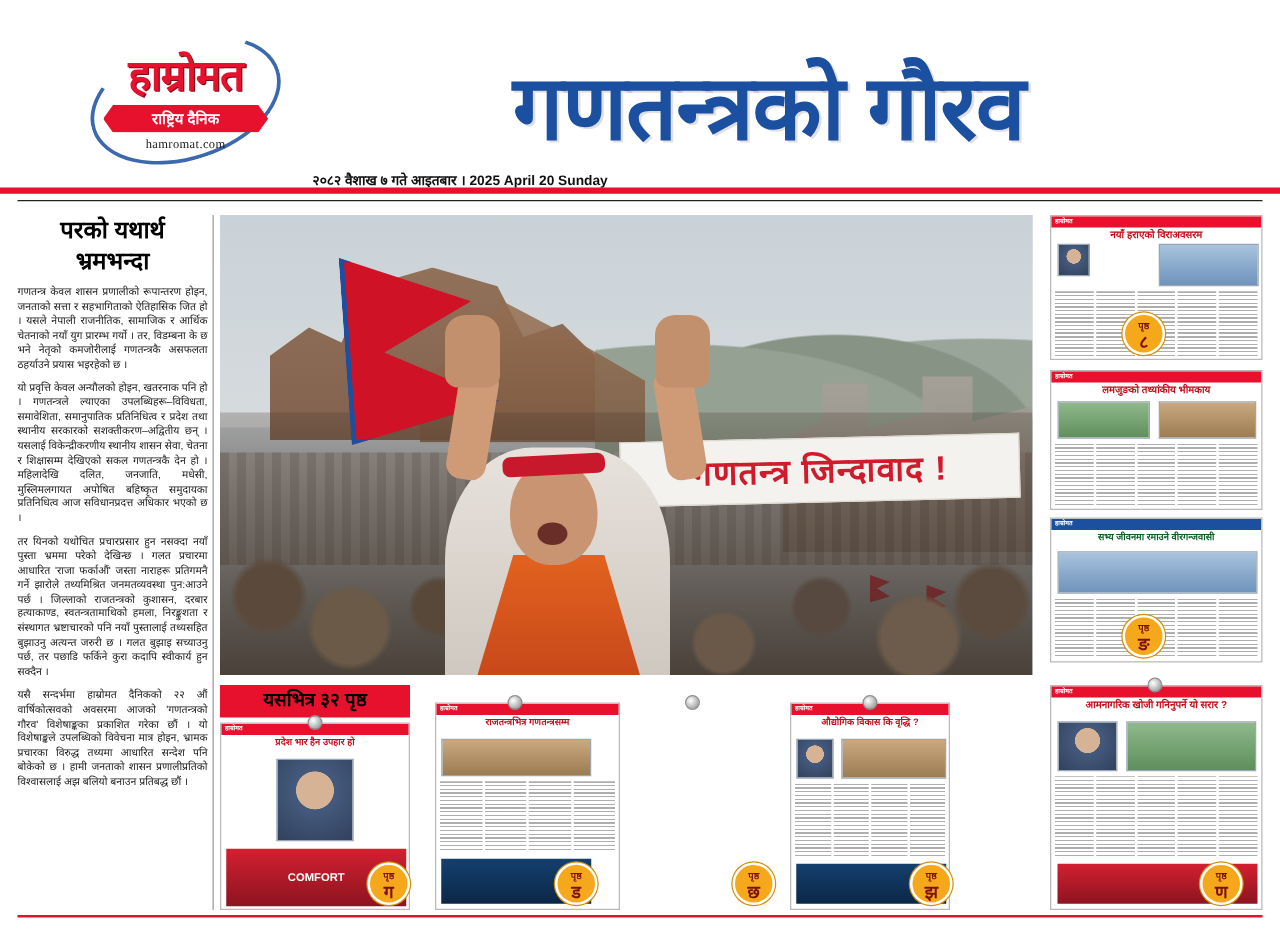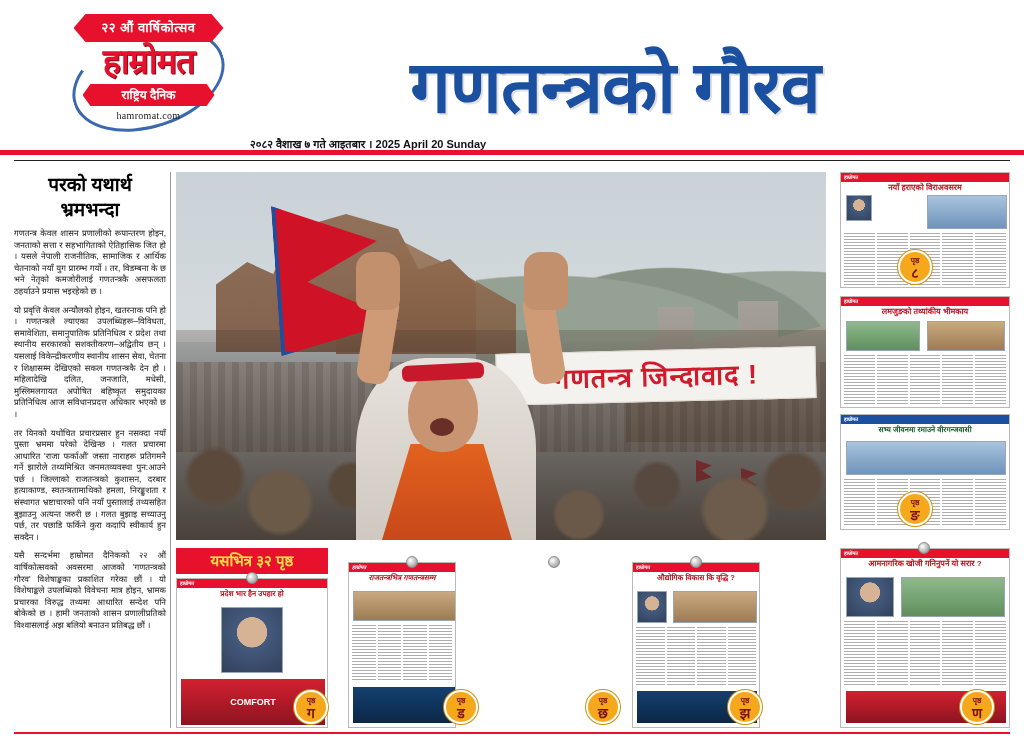--- a/index.html
+++ b/index.html
@@ -288,21 +288,21 @@
 
   
   .strip-title {
     position: absolute;
     left: 176px; top: 548px;
     width: 152px; height: 26px;
     background: #e8112d;
   }
   .strip-title span {
     display: block;
-    color: #fde047;
+    color: #000000;
     font-size: 15px;
     font-weight: bold;
     line-height: 26px;
     text-align: center;
   }
 
   
   .thumb {
     position: absolute;
     background: #ffffff;
@@ -382,23 +382,20 @@
 </style>
 </head>
 <body>
 
 <div id="page">
 
   <div class="masthead">
 
     <div class="logo-block">
       <div class="logo-swoosh"></div>
-      <div class="logo-ribbon-top">
-        <span>२२ औं वार्षिकोत्सव</span>
-      </div>
       <div class="logo-name">हाम्रोमत</div>
       <div class="logo-sub">राष्ट्रिय दैनिक</div>
       <div class="logo-url">hamromat.com</div>
     </div>
 
     <div class="main-head">गणतन्त्रको गौरव</div>
     <div class="date-line">२०८२ वैशाख ७ गते आइतबार ।  2025 April 20 Sunday</div>
     <div class="head-rule-red"></div>
     <div class="head-rule-thin"></div>
   </div>
@@ -519,21 +516,21 @@
     <div class="t-ad-red" style="position:absolute; left:4px; top:100px; width:144px; height:46px;">
       <div style="color:#ffffff; font-size:9px; font-weight:bold; text-align:center; line-height:46px;">COMFORT</div>
     </div>
   </div>
   <div class="clip" style="left:246px; top:572px;"></div>
   <div class="page-badge" style="left:294px; top:690px;">
     <span class="pg-l">पृष्ठ</span>
     <span class="pg-n">ग</span>
   </div>
 
-  <div class="thumb" style="left:348px; top:562px; width:108px; height:166px;font-style:italic;">
+  <div class="thumb" style="left:348px; top:562px; width:148px; height:166px;">
     <div class="t-head">
       <span class="t-mast">हाम्रोमत</span>
     </div>
     <div class="t-title" style="font-size:7.5px;">राजतन्त्रभित्र गणतन्त्रसम्म</div>
     <div class="t-photo warm" style="position:absolute; left:4px; top:28px; width:120px; height:30px;"></div>
     <div class="t-body" style="top:62px; height:56px;">
       <div class="t-col"></div>
       <div class="t-col"></div>
       <div class="t-col"></div>
       <div class="t-col"></div>

